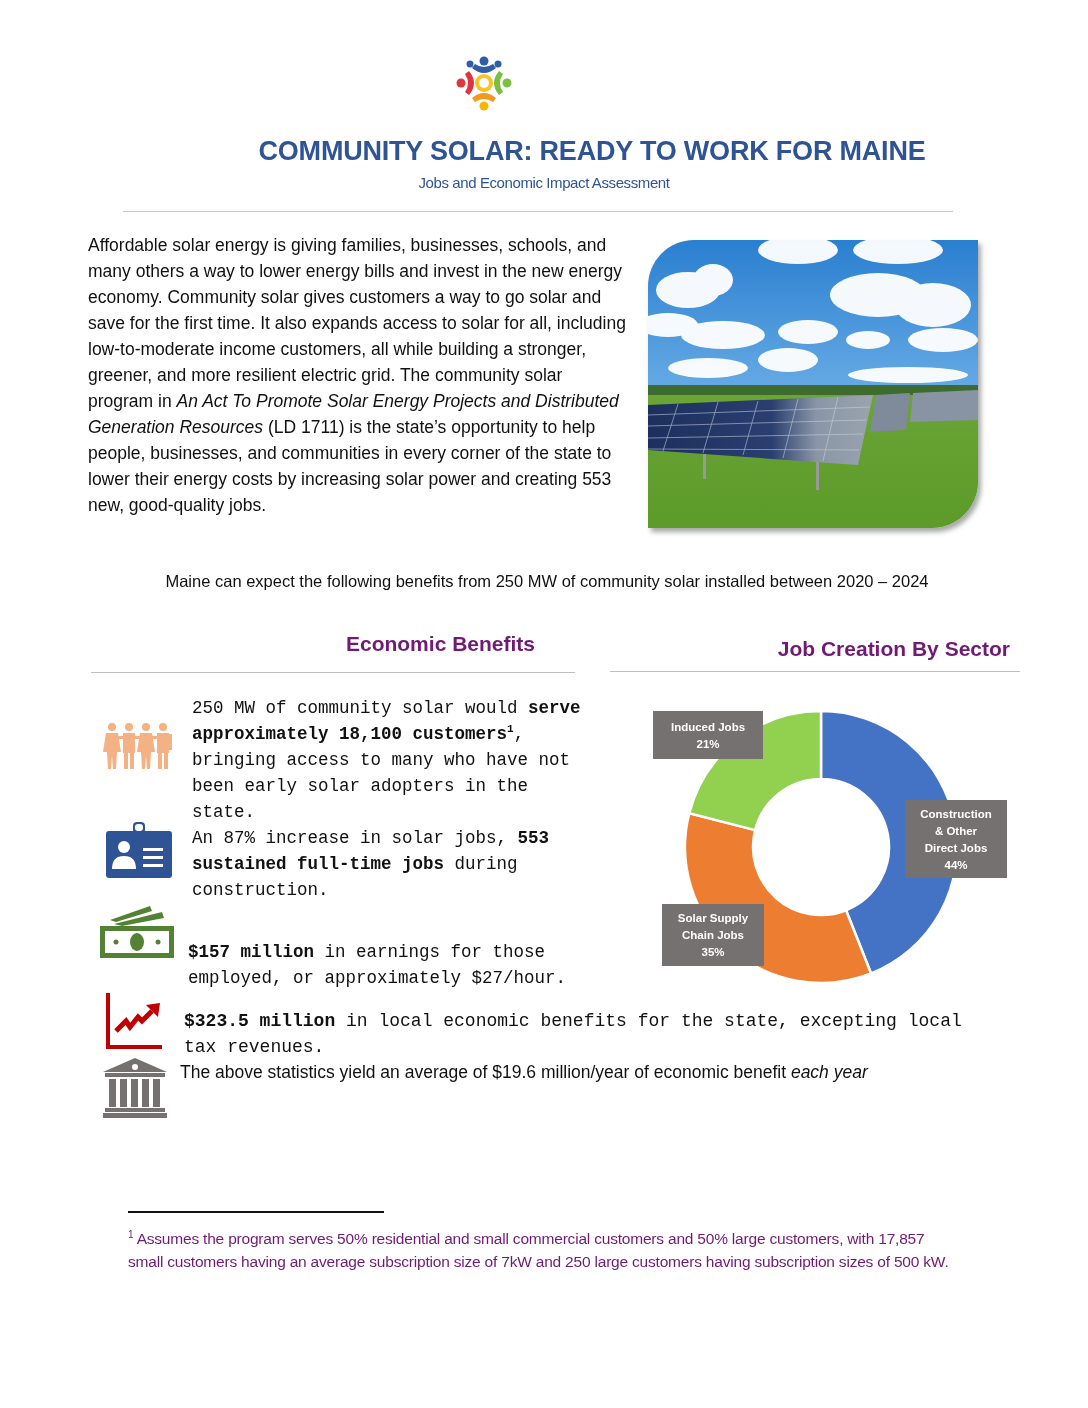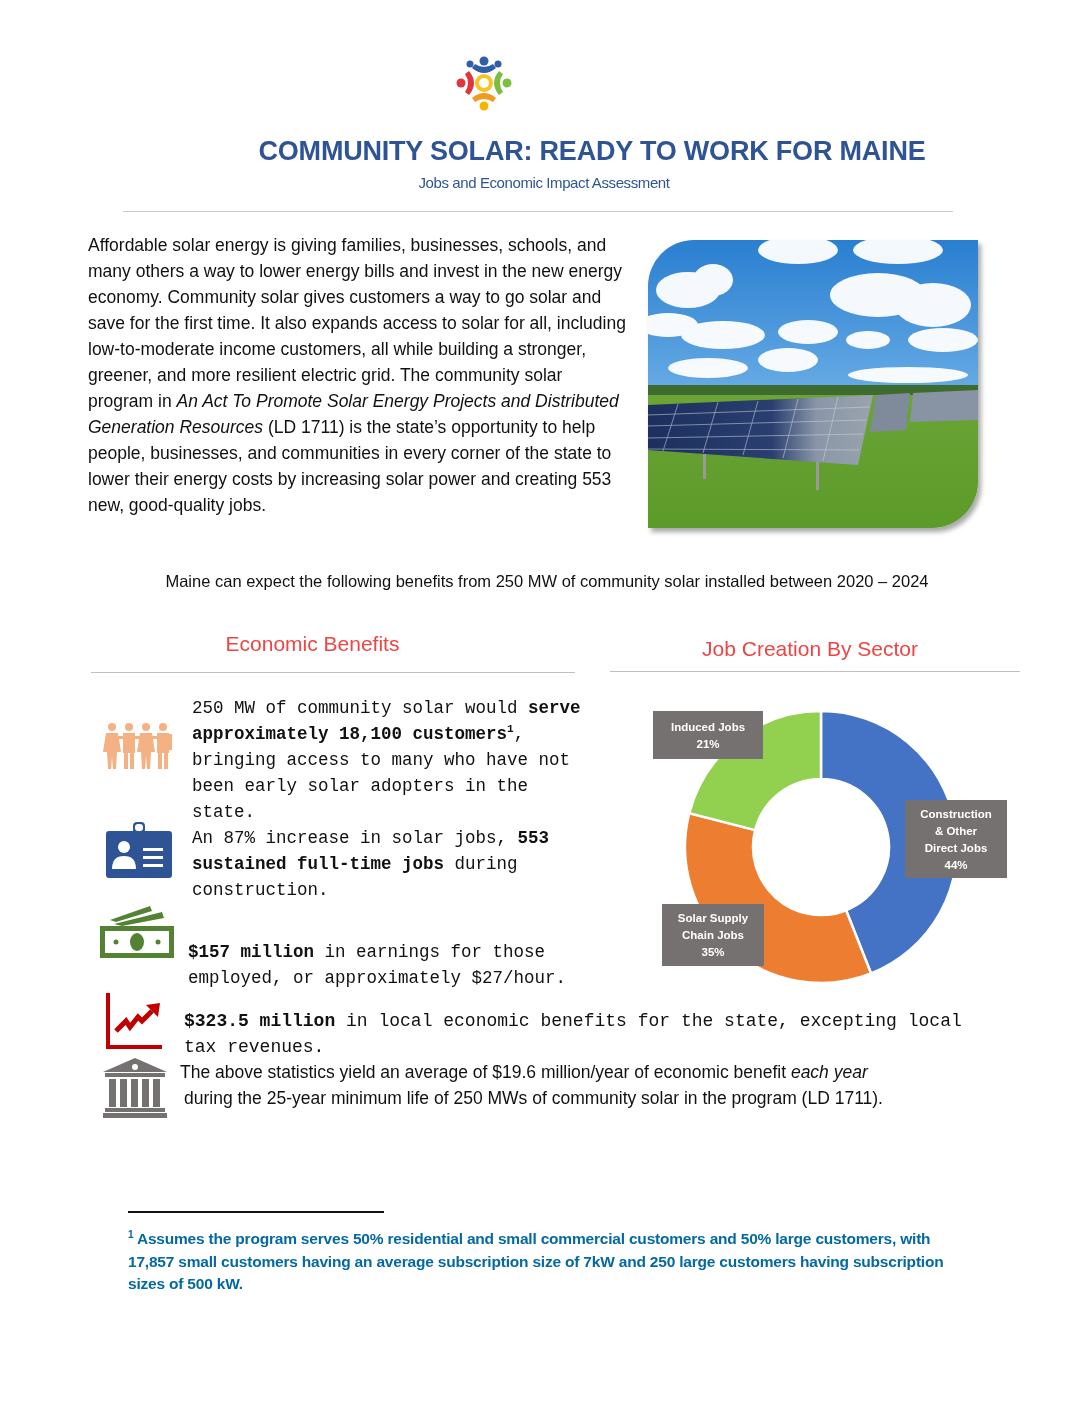--- a/index.html
+++ b/index.html
@@ -19,21 +19,21 @@
   #title-rule { left: 123px; top: 211px; width: 830px; height: 1px; background: #c8c8c8; }
 
   #intro { left: 88px; top: 232px; width: 540px; font-size: 17.5px; line-height: 26px; color: #111; }
   #intro em { font-style: italic; }
 
   #photo { left: 648px; top: 240px; width: 330px; height: 288px; border-radius: 46px 0 46px 0; overflow: hidden;
            box-shadow: 3px 4px 5px rgba(0,0,0,0.35); }
 
   #lead { left: 0; width: 1070px; top: 572px; text-align: center; font-size: 16.5px; color: #111; margin-left: 12px; }
 
-  .section-title { font-size: 21px; color: #ef4444; text-align: center; }
+  .section-title { font-size: 21px; color: #701a75; text-align: right; font-weight: bold; }
   #econ-title { left: 90px; width: 445px; top: 632px; }
   #econ-rule { left: 91px; top: 672px; width: 484px; height: 1px; background: #bfbfbf; }
   #jobs-title { left: 610px; width: 400px; top: 637px; }
   #jobs-rule { left: 610px; top: 671px; width: 410px; height: 1px; background: #bfbfbf; }
 
   .benefit-text { font-size: 17.5px; line-height: 26px; color: #111; font-family: Liberation Mono, monospace; }
   .benefit-text b { font-weight: bold; }
   .benefit-text sup { font-size: 11px; line-height: 0; }
 
   #b1-icon { left: 103px; top: 722px; width: 70px; height: 48px; }
@@ -46,21 +46,21 @@
   #b4-text { left: 184px; top: 1008px; width: 820px; font-size: 18px; }
   #b5-icon { left: 103px; top: 1058px; width: 64px; height: 60px; }
   #b5-text { left: 180px; top: 1059px; width: 820px; font-size: 17.5px; line-height: 26px; }
   #b5-text .l2 { padding-left: 4px; display:block; }
 
   #chart { left: 620px; top: 690px; width: 400px; height: 300px; }
   .chart-label-box { fill: #767171; }
   .chart-label { fill: #ffffff; font-family: "Liberation Sans", sans-serif; font-weight: bold; font-size: 11.5px; }
 
   #fn-rule { left: 128px; top: 1211px; width: 256px; height: 2px; background: #111; }
-  #footnote { left: 128px; top: 1224px; width: 830px; font-size: 15.5px; line-height: 22.5px; color: #0369a1; letter-spacing: -0.2px; font-weight: bold; }
+  #footnote { left: 128px; top: 1224px; width: 830px; font-size: 15.5px; line-height: 22.5px; color: #701a75; letter-spacing: -0.2px; }
   #footnote sup { font-size: 10px; }
 </style>
 </head>
 <body>
 
 <div id="logo" class="abs">
   <svg id="logo-mark" class="abs" viewBox="0 0 58 58">
     <circle cx="29" cy="29" r="9" fill="#f7c325"></circle>
     <circle cx="29" cy="29" r="5" fill="#fff"></circle>
 
@@ -208,21 +208,21 @@
   <circle cx="32" cy="9" r="3" fill="#ffffff"></circle>
   <rect x="2" y="15" width="60" height="4" fill="#767171"></rect>
   <rect x="6" y="21" width="7" height="28" fill="#767171"></rect>
   <rect x="17" y="21" width="7" height="28" fill="#767171"></rect>
   <rect x="28" y="21" width="7" height="28" fill="#767171"></rect>
   <rect x="39" y="21" width="7" height="28" fill="#767171"></rect>
   <rect x="50" y="21" width="7" height="28" fill="#767171"></rect>
   <rect x="2" y="50" width="60" height="4" fill="#767171"></rect>
   <rect x="0" y="55" width="64" height="5" fill="#767171"></rect>
 </svg>
-<div id="b5-text" class="abs"><span>The above statistics yield an average of $19.6 million/year of economic benefit </span><em>each year</em><span class="l2">during the 25-year minimum life of 250 MWs of community solar in the program (LD 1711).</span></div>
+<div id="b5-text" class="abs"><span>The above statistics yield an average of $19.6 million/year of economic benefit </span><em>each year</em></div>
 
 <svg id="chart" class="abs" viewBox="0 0 400 300">
   <g id="slices">
       <path d="M201,21 A136,136 0 0 1 251.06493916511621,283.44960208080215 L226.03246958255812,220.22480104040108 A68,68 0 0 0 201,89 Z" fill="#4472c4" stroke="#ffffff" stroke-width="2.5"></path>
       <path d="M251.06493916511621,283.44960208080215 A136,136 0 0 1 69.27269008650615,123.17817534557977 L135.13634504325307,140.0890876727899 A68,68 0 0 0 226.03246958255812,220.22480104040108 Z" fill="#ed7d31" stroke="#ffffff" stroke-width="2.5"></path>
       <path d="M69.27269008650615,123.17817534557977 A136,136 0 0 1 200.99999999999997,21 L201,89 A68,68 0 0 0 135.13634504325307,140.0890876727899 Z" fill="#92d050" stroke="#ffffff" stroke-width="2.5"></path>
     </g>
   <g id="labels">
       <g>
         <rect x="285" y="110" width="102" height="78" class="chart-label-box"></rect>

